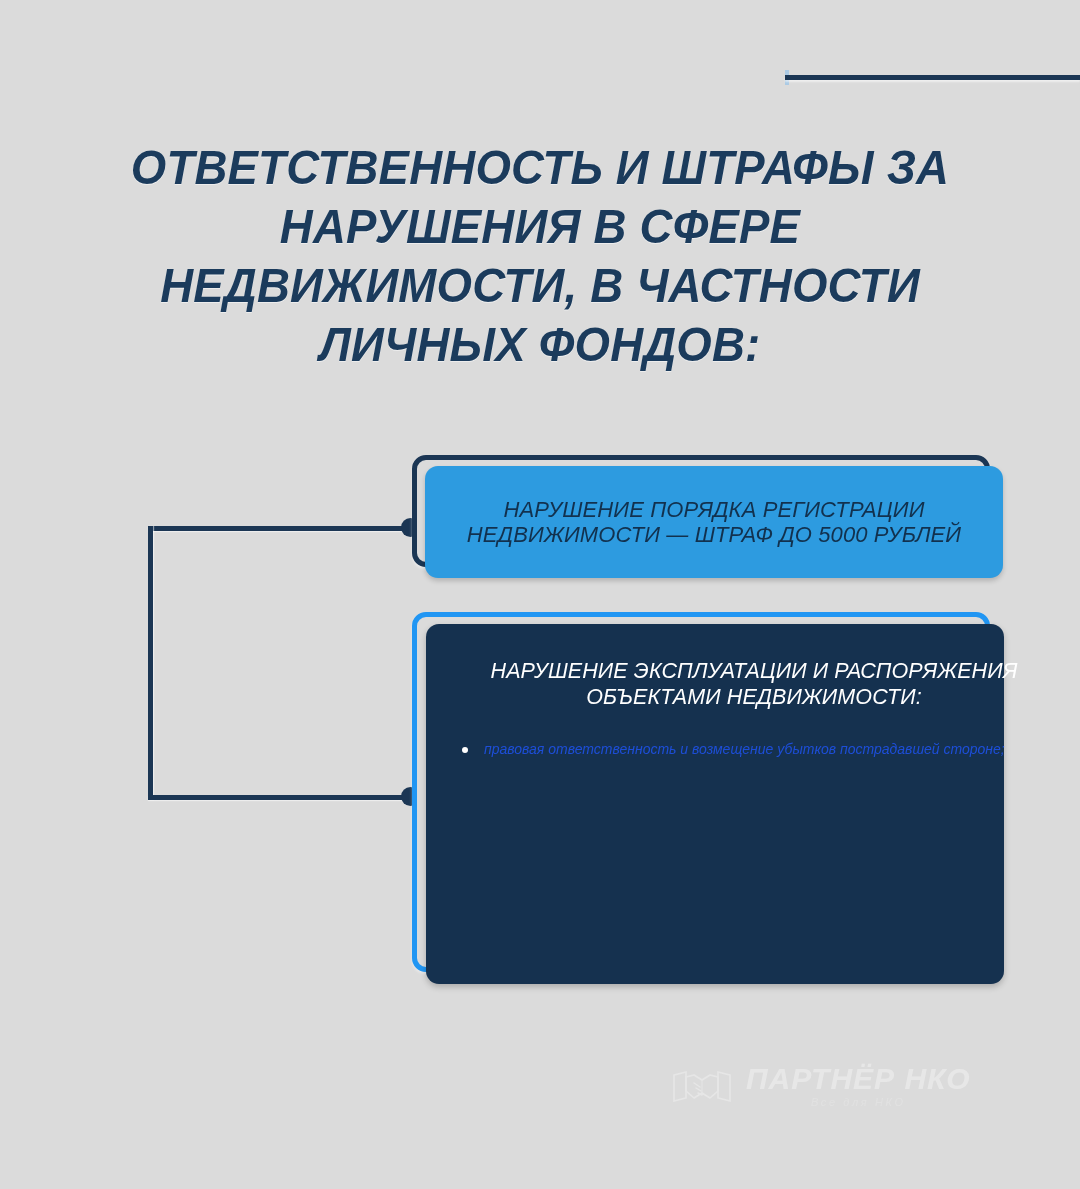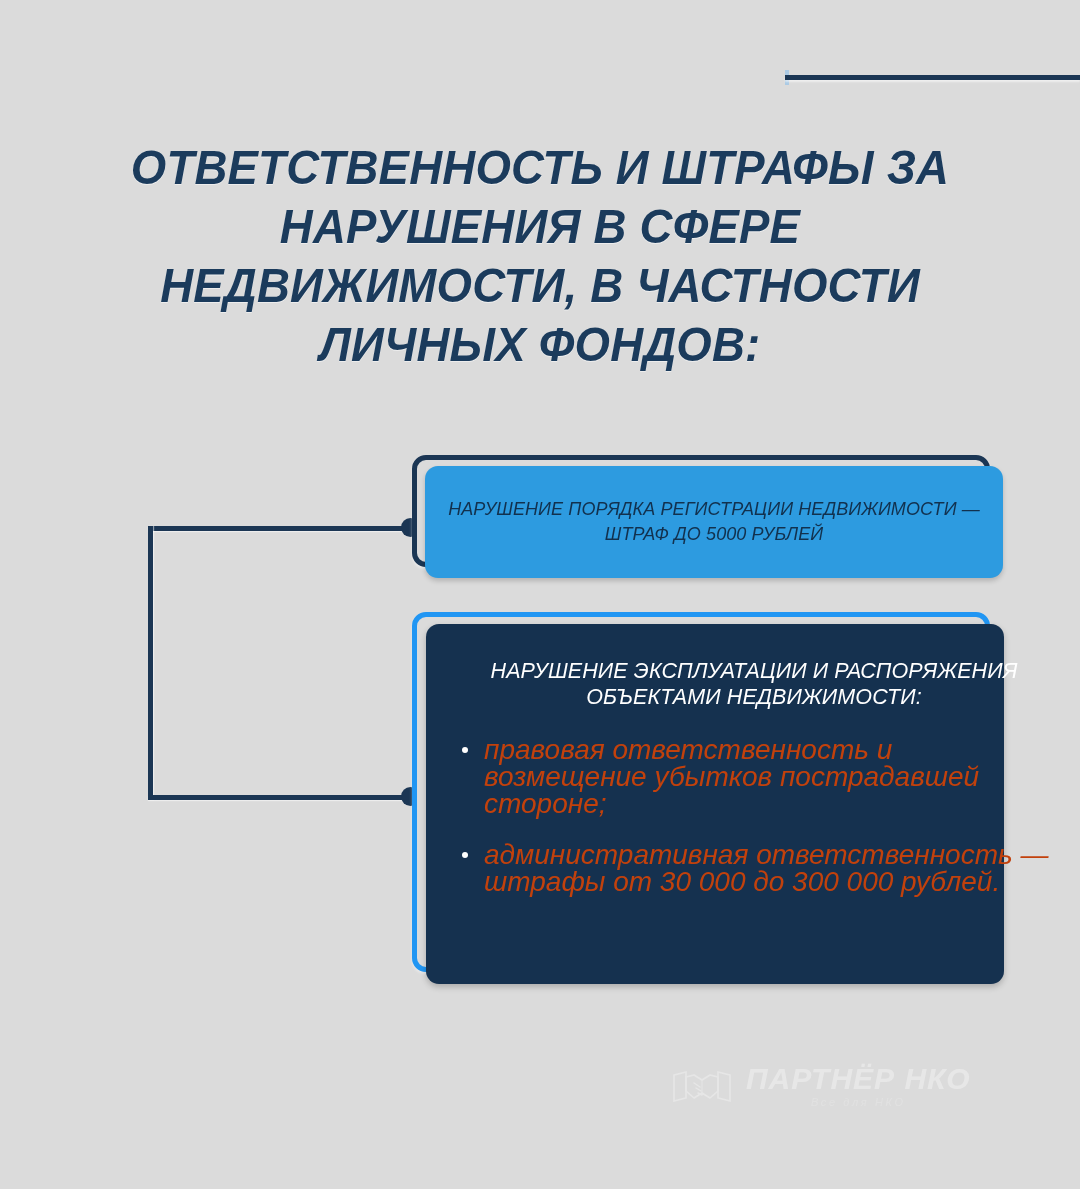--- a/index.html
+++ b/index.html
@@ -82,21 +82,21 @@
     box-shadow:0 2px 3px rgba(255,255,255,.5);
   }
   #card-blue .fill {
     left:13px; top:11px; width:578px; height:112px;
     background:#2d9be0;
     box-shadow:0 3px 5px rgba(0,0,0,.18);
   }
   #card-blue .body { left:13px; top:11px; width:578px; height:112px; }
   #card-blue .heading {
     color:#12314e;
-    font-size:18px; line-height:25px;
+    font-size:22px; line-height:25px;
     text-align:center; text-transform:uppercase;
     letter-spacing:.1px;
   }
 
   
   #card-dark { left:412px; top:612px; width:600px; height:390px; }
   #card-dark .outline {
     width:578px; height:360px;
     border:5px solid #2196f3;
     box-shadow:0 2px 3px rgba(255,255,255,.45);
@@ -114,22 +114,22 @@
   #card-dark .heading {
     color:#ffffff;
     font-size:21.5px; line-height:26px;
     text-align:center; text-transform:uppercase;
     letter-spacing:.1px;
   }
 
   .bullets { margin-top:26px; width:100%; }
   .bullet {
     position:relative;
-    color:#c2410c;
-    font-size:28px; line-height:27px;
+    color:#1d4ed8;
+    font-size:14px; line-height:27px;
     padding-left:32px;
     margin-bottom:24px;
   }
   .bullet:last-child { margin-bottom:0; }
   .bullet .dot {
     position:absolute; left:10px; top:11px;
     width:6px; height:6px; border-radius:50%;
     background:#ffffff;
   }
 
@@ -188,24 +188,20 @@
 
   <div class="card" id="card-dark">
     <div class="outline"></div>
     <div class="fill"></div>
     <div class="body">
       <div class="heading">НАРУШЕНИЕ ЭКСПЛУАТАЦИИ И РАСПОРЯЖЕНИЯ ОБЪЕКТАМИ НЕДВИЖИМОСТИ:</div>
       <div class="bullets">
         <div class="bullet">
           <span class="dot"></span>
           <span>правовая ответственность и возмещение убытков пострадавшей стороне;</span>
-        </div>
-        <div class="bullet">
-          <span class="dot"></span>
-          <span>административная ответственность — штрафы от 30 000 до 300 000 рублей.</span>
         </div>
       </div>
     </div>
   </div>
 
   <div id="logo">
     <svg width="60" height="46" viewBox="0 0 60 46" fill="none">
       <path d="M2 10 L14 7 L14 33 L2 36 Z" stroke="#f0f0f0" stroke-width="1.6" fill="none"></path>
       <path d="M58 10 L46 7 L46 33 L58 36 Z" stroke="#f0f0f0" stroke-width="1.6" fill="none"></path>
       <path d="M14 12 L22 10 L30 15 L38 10 L46 12 L46 26 L38 33 L30 28 L22 33 L14 26 Z" stroke="#f0f0f0" stroke-width="1.6" fill="none" stroke-linejoin="round"></path>

